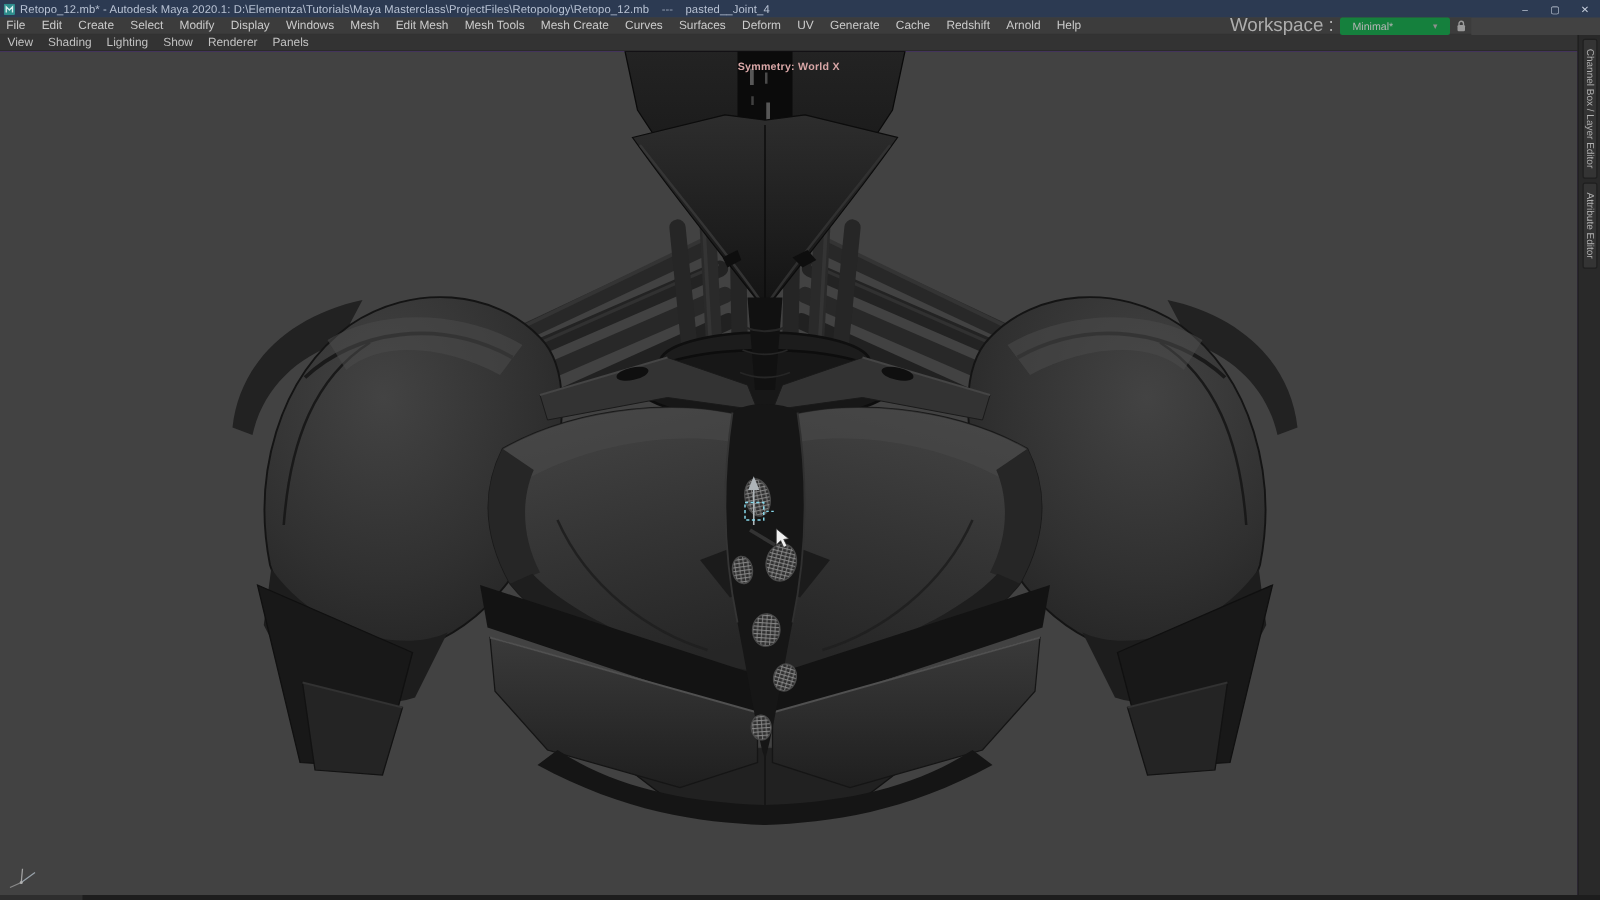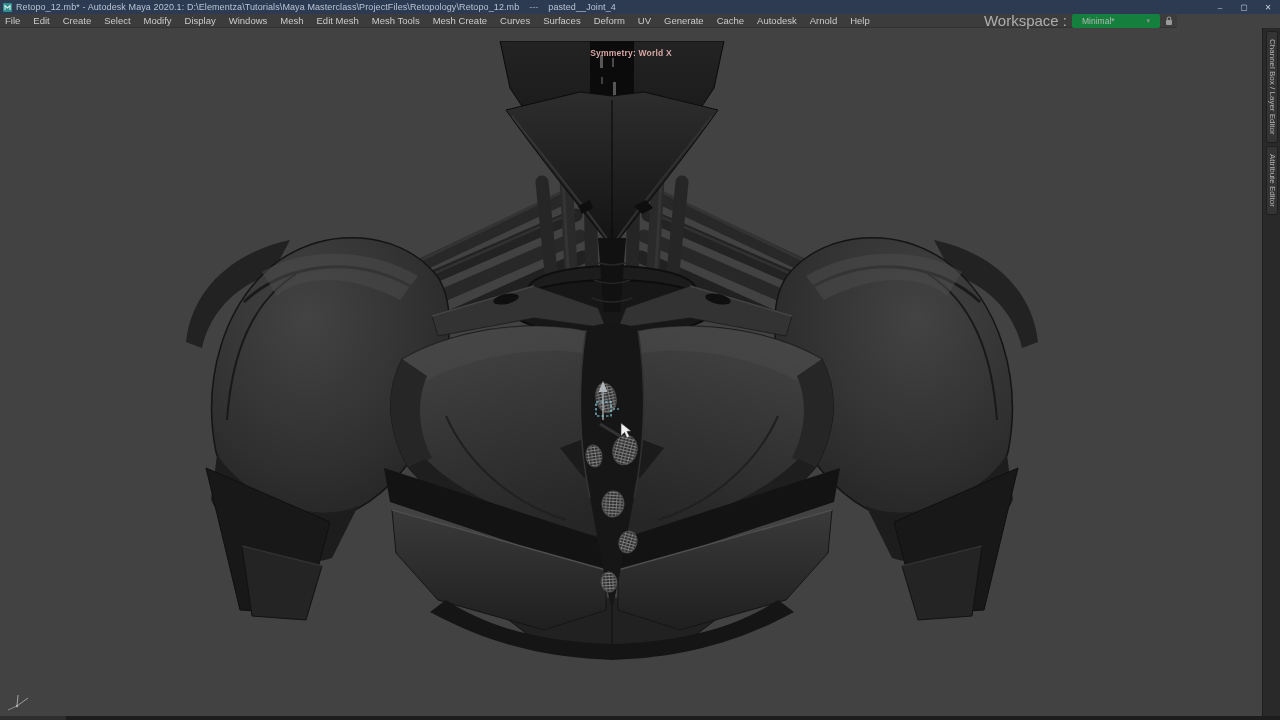--- a/index.html
+++ b/index.html
@@ -106,37 +106,46 @@
         <span class="menu-item">Mesh</span>
         <span class="menu-item">Edit Mesh</span>
         <span class="menu-item">Mesh Tools</span>
         <span class="menu-item">Mesh Create</span>
         <span class="menu-item">Curves</span>
         <span class="menu-item">Surfaces</span>
         <span class="menu-item">Deform</span>
         <span class="menu-item">UV</span>
         <span class="menu-item">Generate</span>
         <span class="menu-item">Cache</span>
-        <span class="menu-item">Autodesk</span>
+        <span class="menu-item">Redshift</span>
         <span class="menu-item">Arnold</span>
         <span class="menu-item">Help</span>
       </nav>
     <div class="workspace">
       <span class="ws-label">Workspace :</span>
       <div class="ws-select">
         <span>Minimal*</span>
         <span class="ws-caret">▾</span>
       </div>
       <svg class="lock-icon" width="8" height="10" viewBox="0 0 8 10">
         <rect x="1" y="4" width="6" height="5" rx="1" fill="#9a9a9a"></rect>
         <path d="M2.2 4V2.8a1.8 1.8 0 0 1 3.6 0V4" stroke="#9a9a9a" stroke-width="1.1" fill="none"></path>
       </svg>
     </div>
   </div>
 
+  <div class="panelbar">
+
+  <span class="menu-item">View</span>
+      <span class="menu-item">Shading</span>
+      <span class="menu-item">Lighting</span>
+      <span class="menu-item">Show</span>
+      <span class="menu-item">Renderer</span>
+      <span class="menu-item">Panels</span>
+    </div>
 
   <div class="viewport">
     <svg viewBox="0 41 1262 675" preserveAspectRatio="none">
       <defs>
         <radialGradient id="gPad" cx="40%" cy="28%" r="85%">
           <stop offset="0%" stop-color="#434343"></stop>
             <stop offset="60%" stop-color="#303030"></stop>
             <stop offset="100%" stop-color="#212121"></stop>
         </radialGradient>
         <linearGradient id="gPec" x1="0" y1="0" x2="0.25" y2="1">

